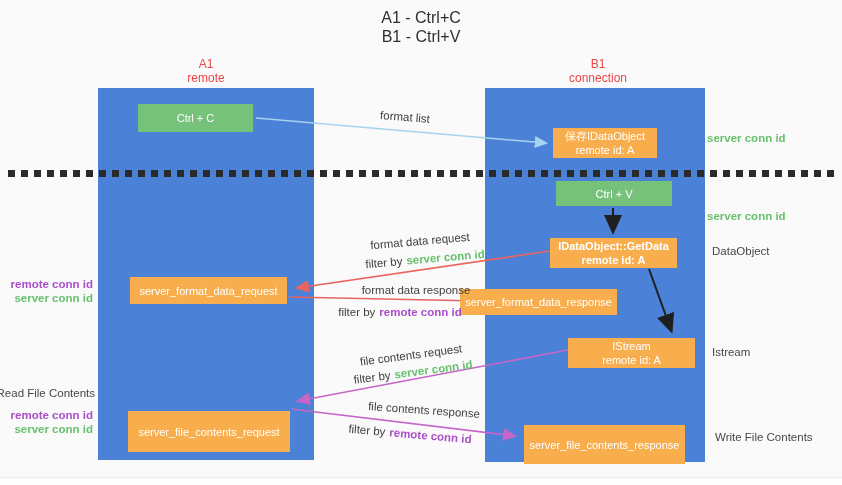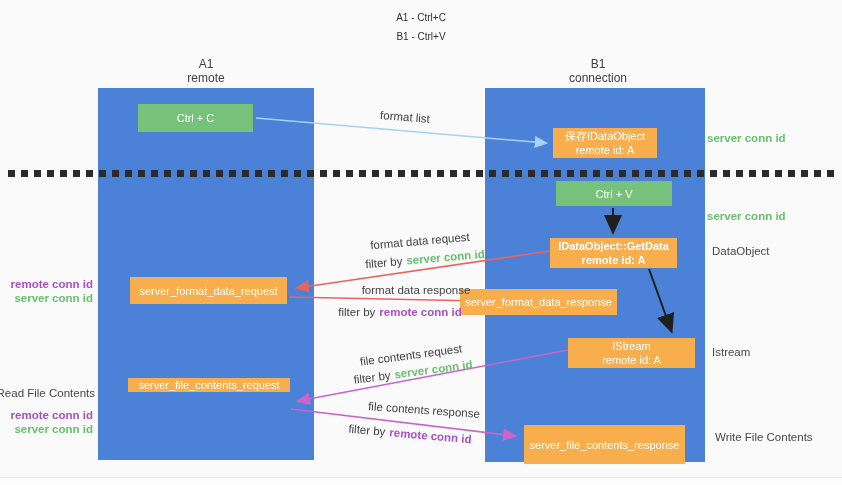--- a/index.html
+++ b/index.html
@@ -8,25 +8,25 @@
     background:#ffffff;
   }
   .stage{
     position:relative;
     width:842px;height:485px;
     background:#fafafb;
     overflow:hidden;
   }
   .title{
     position:absolute;left:0;top:8px;width:842px;
-    text-align:center;font-size:10px;line-height:19px;color:#2f2f2f;
+    text-align:center;font-size:16px;line-height:19px;color:#2f2f2f;
   }
   .col-header{
     position:absolute;width:120px;text-align:center;
-    font-size:12px;line-height:14px;color:#404040;
+    font-size:12px;line-height:14px;color:#ef4444;
   }
   .column{
     position:absolute;background:#4b82d7;
   }
   .dotted-line{
     position:absolute;left:8px;top:170px;width:827px;height:7px;
     background:repeating-linear-gradient(90deg,#2b2b2b 0 7px,transparent 7px 13px);
   }
   svg.arrows{position:absolute;left:0;top:0;z-index:3;pointer-events:none;}
   .node{
@@ -143,21 +143,21 @@
 
   <div class="node orange" style="left:460px;top:289px;width:157px;height:26px;">
     <div>server_format_data_response</div>
   </div>
 
   <div class="node orange" style="left:568px;top:338px;width:127px;height:30px;">
     <div>IStream</div>
     <div>remote id: A</div>
   </div>
 
-  <div class="node orange" style="left:128px;top:378px;width:162px;height:14px;">
+  <div class="node orange" style="left:128px;top:411px;width:162px;height:41px;">
     <div>server_file_contents_request</div>
   </div>
 
   <div class="node orange" style="left:524px;top:425px;width:161px;height:39px;">
     <div>server_file_contents_response</div>
   </div>
 
   <div class="arrow-label" style="left:405px;top:117px;transform:translate(-50%,-50%) rotate(4.5deg);">format list</div>
 
   <div class="arrow-label" style="left:420px;top:241px;transform:translate(-50%,-50%) rotate(-5deg);">format data request</div>

